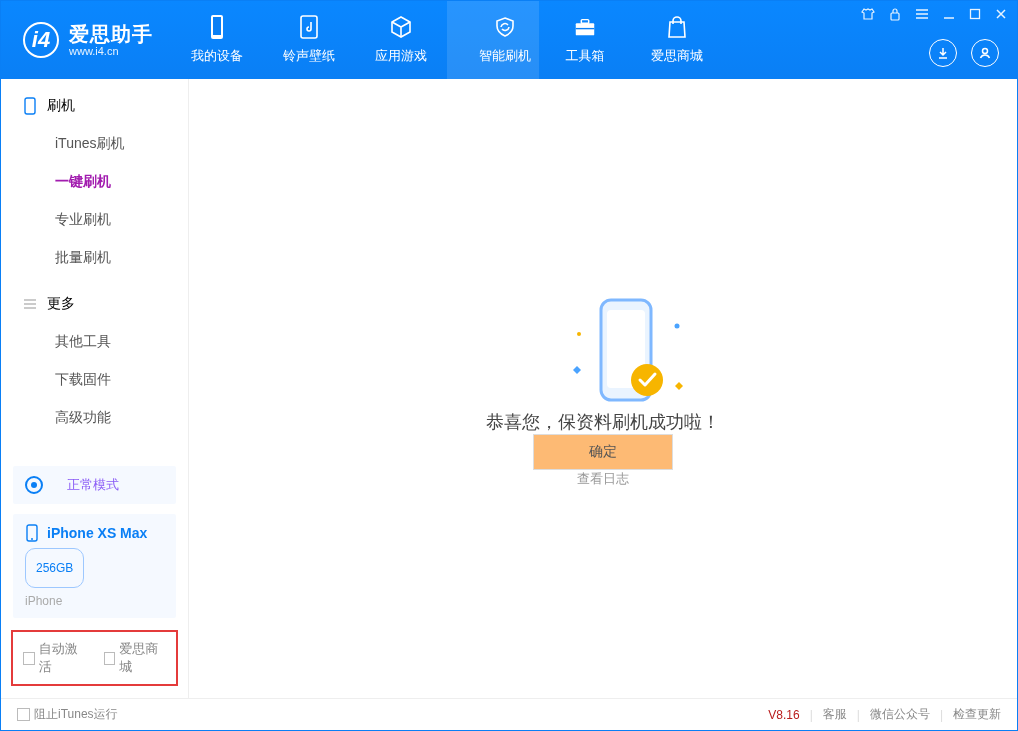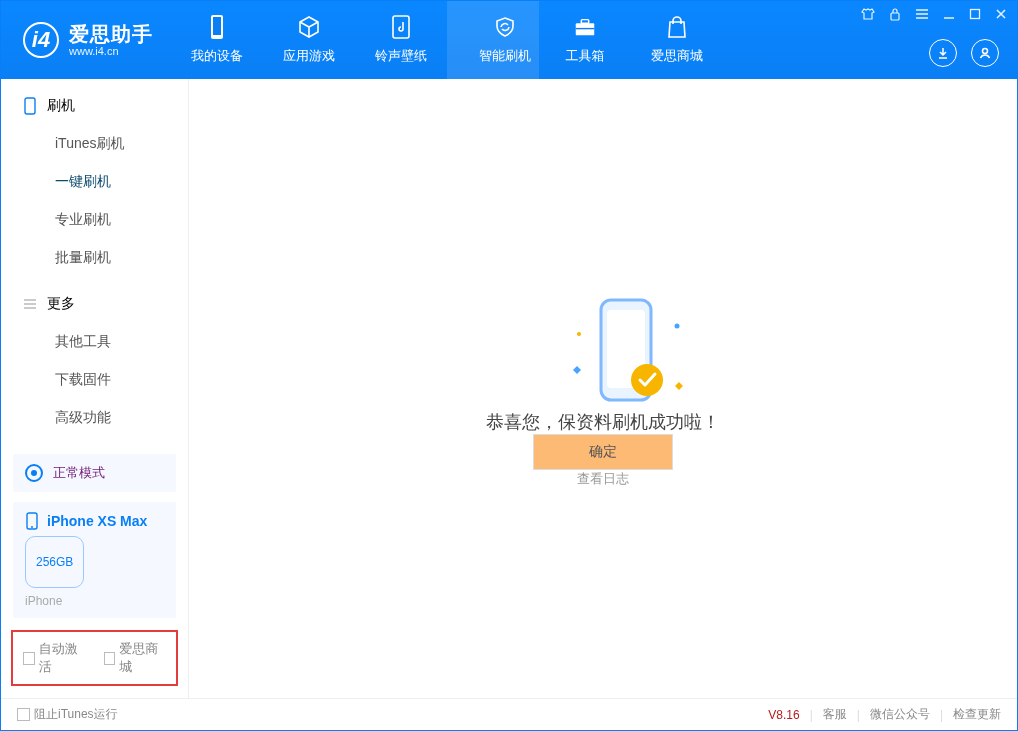--- a/index.html
+++ b/index.html
@@ -66,42 +66,42 @@
 }
 .side-group-header {
   display: flex; align-items: center; gap: 10px;
   padding: 18px 22px 10px 22px;
   font-size: 14px; color: #000000; font-weight: 500;
 }
 .side-item {
   padding: 10px 22px 10px 54px;
   font-size: 14px; color: #555; cursor: pointer;
 }
-.side-item.active { color: #0c4a6e; }
+.side-item.active { color: #a21caf; font-weight: bold; }
 
 .device-panel {
   margin: auto 12px 0 12px;
   display: flex; flex-direction: column; gap: 10px;
 }
 .mode-card, .phone-card {
   background: #f5f9ff;
   border-radius: 2px;
   padding: 10px 12px;
   font-size: 13px;
 }
-.mode-card { display: flex; align-items: flex-start; gap: 10px; color: #701a75; }
+.mode-card { display: flex; align-items: flex-start; gap: 24px; color: #8b5cf6; }
 .mode-dot {
   width: 18px; height: 18px; border: 2px solid #0a7ff5; border-radius: 50%;
   display:flex;align-items:center;justify-content:center;
 }
 .mode-dot::before { content:""; width:6px;height:6px;background:#0a7ff5;border-radius:50%; }
 .phone-card { color: #333; }
 .phone-name { color: #0a7ff5; font-weight: 600; font-size: 14px; display:flex; align-items:center; gap:8px;}
 .phone-cap {
-  display:inline-block; margin-top:6px; padding:18px 10px;
+  display:inline-block; margin-top:6px; padding:12px 10px;
   border:1px solid #9dc8ff; border-radius:10px; color:#0a7ff5; font-size:12px;
 }
 .phone-type { color:#aaa; font-size:12px; margin-top:6px; }
 
 .bottom-options {
   margin: 12px 10px 12px 10px;
   border: 2px solid #e43b3b;
   padding: 8px 10px;
   display: flex; gap: 18px;
   font-size: 13px; color: #888;
@@ -155,35 +155,35 @@
       <span class="nav-icon">
         <svg width="20" height="26" viewBox="0 0 20 26">
             <rect x="4" y="1" width="12" height="24" rx="2" fill="#fff"></rect>
             <rect x="6" y="3" width="8" height="18" fill="#0a7ff5"></rect>
           </svg>
       </span>
       <span>我的设备</span>
     </div>
     <div class="nav-tab">
       <span class="nav-icon">
+        <svg width="22" height="26" viewBox="0 0 22 26">
+            <rect x="3" y="2" width="16" height="22" rx="2" fill="none" stroke="#fff" stroke-width="1.6"></rect>
+            <path d="M13 8v7a2 2 0 11-2-2" stroke="#fff" stroke-width="1.6" fill="none"></path>
+          </svg>
+      </span>
+      <span>铃声壁纸</span>
+    </div>
+    <div class="nav-tab">
+      <span class="nav-icon">
         <svg width="24" height="24" viewBox="0 0 24 24">
             <path d="M12 2l9 5v10l-9 5-9-5V7l9-5z" fill="none" stroke="#fff" stroke-width="1.6"></path>
             <path d="M3 7l9 5 9-5M12 12v10" stroke="#fff" stroke-width="1.6" fill="none"></path>
           </svg>
       </span>
       <span>应用游戏</span>
-    </div>
-    <div class="nav-tab">
-      <span class="nav-icon">
-        <svg width="22" height="26" viewBox="0 0 22 26">
-            <rect x="3" y="2" width="16" height="22" rx="2" fill="none" stroke="#fff" stroke-width="1.6"></rect>
-            <path d="M13 8v7a2 2 0 11-2-2" stroke="#fff" stroke-width="1.6" fill="none"></path>
-          </svg>
-      </span>
-      <span>铃声壁纸</span>
     </div>
     <div class="nav-tab active">
       <span class="nav-icon">
         <svg width="24" height="24" viewBox="0 0 24 24">
             <path d="M12 3l8 3v5c0 5-3.5 8-8 10-4.5-2-8-5-8-10V6l8-3z" fill="none" stroke="#fff" stroke-width="1.6"></path>
             <path d="M8 12a4 4 0 017-2M16 12a4 4 0 01-7 2" stroke="#fff" stroke-width="1.6" fill="none"></path>
           </svg>
       </span>
       <span>智能刷机</span>
     </div>

